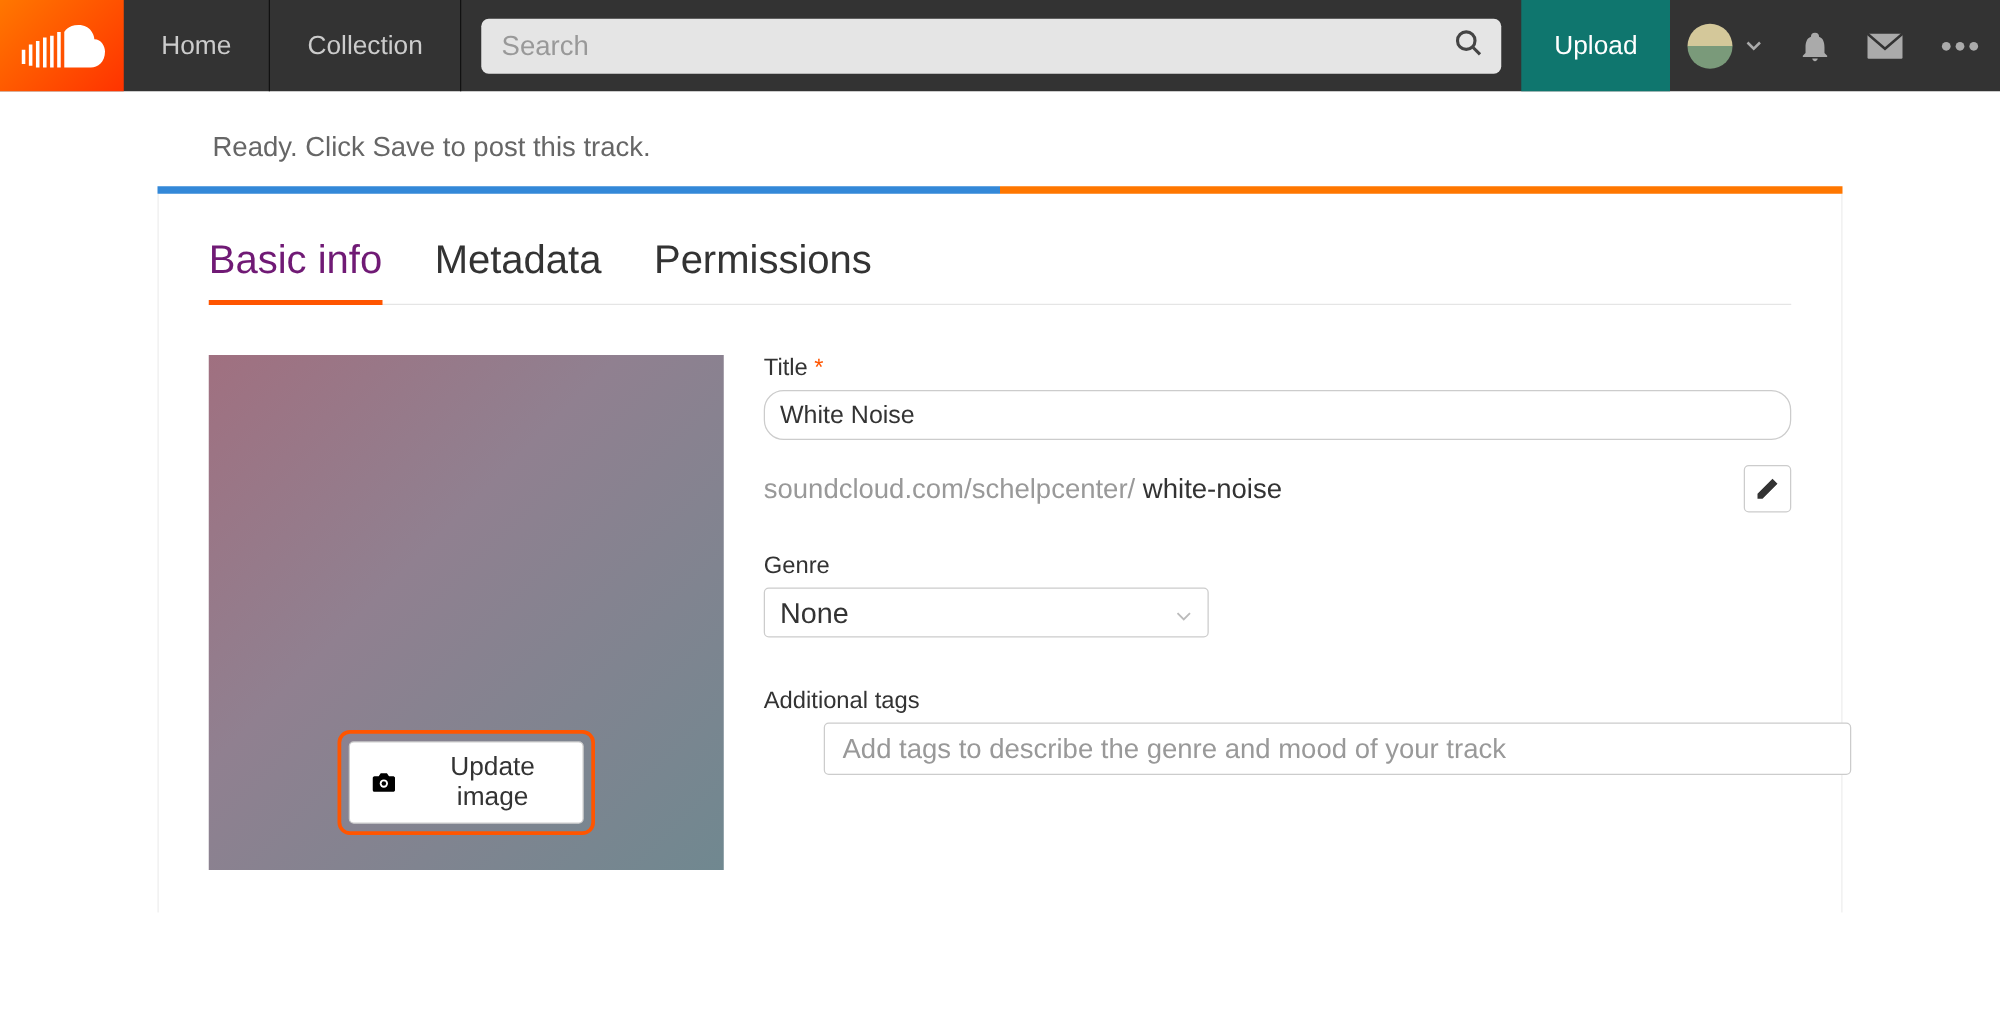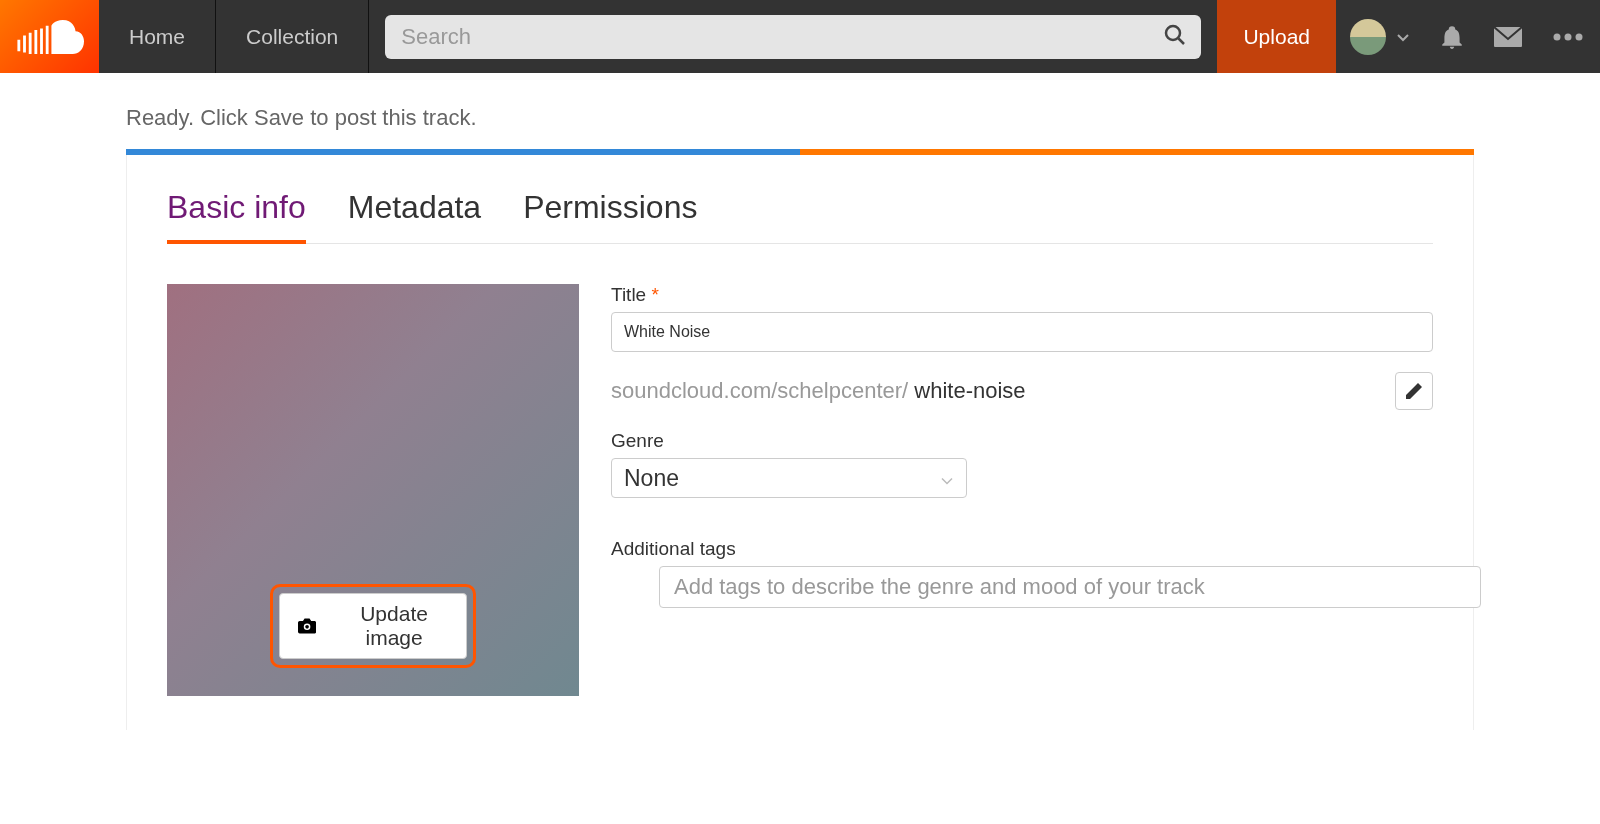--- a/index.html
+++ b/index.html
@@ -8,50 +8,50 @@
 
 .header { display: flex; align-items: stretch; height: 73px; background: #333; }
 .logo { width: 99px; background: linear-gradient(135deg, #ff7700, #ff3300); display: flex; align-items: center; justify-content: center; }
 .logo svg { width: 68px; height: 40px; fill: #fff; }
 .nav-item { display: flex; align-items: center; padding: 16px 30px; color: #ccc; font-size: 21px; border-right: 1px solid #111; cursor: pointer; }
 .search-container { flex: 1; display: flex; align-items: center; padding: 0 16px; }
 .search-box { position: relative; flex: 1; height: 44px; background: #e5e5e5; border-radius: 6px; display: flex; }
 .search-input { width: 100%; height: 100%; background: transparent; border: none; padding: 0 50px 0 16px; font-size: 22px; color: #333; outline: none; }
 .search-input::placeholder { color: #999; }
 .search-icon { position: absolute; right: 14px; top: 50%; transform: translateY(-50%); }
-.upload-btn { display: flex; align-items: center; padding: 0 26px; color: #fff; font-size: 21px; background: #c2410c; cursor: pointer; }
+.upload-btn { display: flex; align-items: center; padding: 0 26px; color: #fff; font-size: 21px; background: #0f766e; cursor: pointer; }
 .user-section { display: flex; align-items: center; padding: 0 14px; cursor: pointer; }
 .avatar { width: 36px; height: 36px; border-radius: 50%; background: linear-gradient(to bottom, #d4c89a 0%, #d4c89a 50%, #7a9a7a 50%, #7a9a7a 100%); }
 .chevron-down { margin-left: 10px; }
 .icon-btn { display: flex; align-items: center; justify-content: center; width: 56px; cursor: pointer; }
 
 
 .content { padding: 0 0 0 0; }
-.status-text { font-size: 22px; color: #666; padding: 32px 0 18px 126px; }
+.status-text { font-size: 22px; color: #666; padding: 32px 0 18px 126px; margin-left: 44px; }
 .progress-bar { display: flex; height: 6px; margin: 0 126px 0 126px; }
 .progress-blue { flex: 0 0 50%; background: #3388d8; }
 .progress-orange { flex: 1; background: #ff7700; }
 
 .panel { margin: 0 126px; padding: 34px 40px; border-left: 1px solid #eee; border-right: 1px solid #eee; }
 .tabs { display: flex; gap: 42px; border-bottom: 1px solid #e5e5e5; padding-bottom: 0; }
 .tab { font-size: 32px; font-weight: 500; color: #333; padding-bottom: 14px; cursor: pointer; }
 .tab.active { color: #701a75; border-bottom: 4px solid #ff5500; margin-bottom: -1px; }
 
 .form-area { display: flex; gap: 32px; margin-top: 40px; }
 .artwork { position: relative; width: 412px; height: 412px; background: linear-gradient(135deg, #a07080 0%, #908090 40%, #708890 100%); }
 .update-image-wrap { position: absolute; bottom: 28px; left: 50%; transform: translateX(-50%); padding: 6px; border: 3px solid #ff5500; border-radius: 10px; }
 .update-image-btn { display: flex; align-items: center; gap: 24px; background: #fff; border: 1px solid #ccc; border-radius: 4px; padding: 8px 18px; font-size: 21px; color: #333; cursor: pointer; }
 
 .fields { flex: 1; display: flex; flex-direction: column; gap: 12px; }
 .field-label { font-size: 19px; color: #333; margin-bottom: 6px; }
 .required-star { color: #ff5500; }
-.text-input { width: 100%; height: 40px; border: 1px solid #ccc; border-radius: 4px; padding: 0 12px; font-size: 16px; color: #333; }
+.text-input { width: 100%; height: 40px; border: 1px solid #ccc; border-radius: 16px; padding: 0 12px; font-size: 20px; color: #333; }
 .text-input::placeholder { color: #999; }
 
-.permalink-row { display: flex; align-items: center; justify-content: space-between; margin-top: 8px; margin-bottom: 8px; }
+.permalink-row { display: flex; align-items: center; justify-content: space-between; margin-top: 8px; margin-bottom: 20px; }
 .permalink-text { font-size: 22px; color: #999; }
 .permalink-slug { color: #333; }
 .edit-btn { width: 38px; height: 38px; border: 1px solid #ccc; border-radius: 4px; background: #fff; display: flex; align-items: center; justify-content: center; cursor: pointer; }
 
 .select-box { position: relative; width: 356px; height: 40px; border: 1px solid #ccc; border-radius: 4px; display: flex; align-items: center; padding: 0 12px; font-size: 23px; color: #333; margin-bottom: 28px; cursor: pointer; }
 .select-chevron { position: absolute; right: 12px; top: 50%; transform: translateY(-50%); }
 
 .tags-input { width: 100%; height: 42px; border: 1px solid #ccc; border-radius: 4px; padding: 16px 14px; font-size: 22px; color: #999; margin-bottom: 28px; margin-left: 48px; }
 .tags-input::placeholder { color: #999; }
 

